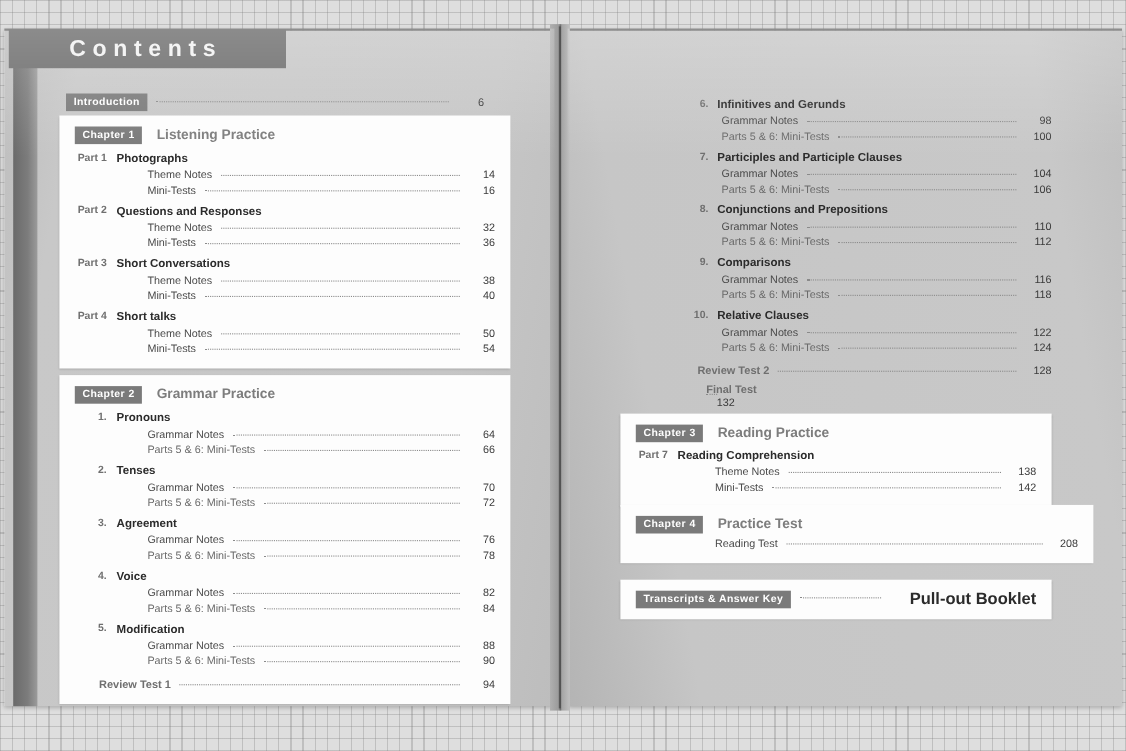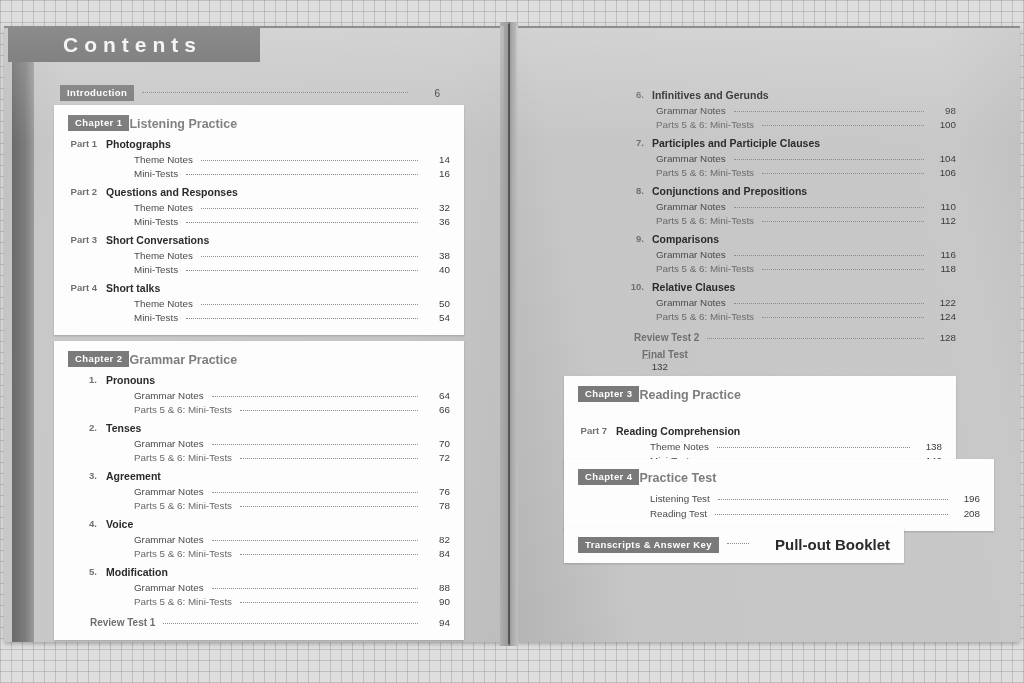--- a/index.html
+++ b/index.html
@@ -76,21 +76,21 @@
     white-space:nowrap;
   }
 
   .card{
     background:#fdfdfd;
     box-shadow:0 1px 2px rgba(0,0,0,.18);
     padding:10px 14px 12px 14px;
   }
 
   .chapter-head{
-    display:flex; align-items:flex-end; 
+    display:flex; align-items:flex-start; gap:13px;
     margin-bottom:4px;
   }
   .chapter-title{
     color:#7d7d7d; font-size:12.5px; font-weight:bold;
   }
 
   .topic-row{
     display:flex; align-items:flex-start;
     margin-top:7px;
   }
@@ -146,21 +146,21 @@
   }
 
   
   #card-ch1{ position:absolute; left:54px; top:105px; width:410px; }
   #card-ch2{ position:absolute; left:54px; top:341px; width:410px; }
 
   
   #grammar-cont{ position:absolute; left:626px; top:82px; width:330px; }
   #card-ch3{ position:absolute; left:564px; top:376px; width:392px; }
   #card-ch4{ position:absolute; left:564px; top:459px; width:430px; }
-  #card-transcripts{ position:absolute; left:564px; top:527px; width:340px; padding:9px 14px 10px 14px;text-align:right;}
+  #card-transcripts{ position:absolute; left:564px; top:527px; width:392px; padding:9px 14px 10px 14px;text-align:right;}
 
   
   #grammar-cont .leader-row{ padding-left:30px; }
   #grammar-cont .topic-num{ width:26px; flex:0 0 26px; padding-right:8px; }
   #grammar-cont .flat-row{ margin-left:8px; }
 
   
   .sheen{
     position:absolute; pointer-events:none;
     background:linear-gradient(180deg, rgba(255,255,255,.22), rgba(255,255,255,0) 45%);
@@ -433,46 +433,41 @@
       <span class="dots"></span>
       <span class="pg">132</span>
     </div>
   </div>
 
   <div class="card" id="card-ch3">
     <div class="chapter-head">
       <span class="badge">Chapter 3</span>
       <span class="chapter-title">Reading Practice</span>
     </div>
-    <div class="topic-row" style="margin-top:23px;">
+    <div class="topic-row" style="margin-top:6px;">
       <span class="topic-num">Part 7</span>
       <span class="topic-name">Reading Comprehension</span>
     </div>
     <div class="leader-row" style="padding-left:72px;">
       <span class="lbl">Theme Notes</span>
       <span class="dots"></span>
       <span class="pg">138</span>
     </div>
     <div class="leader-row" style="padding-left:72px;">
       <span class="lbl">Mini-Tests</span>
       <span class="dots"></span>
       <span class="pg">142</span>
     </div>
   </div>
 
   <div class="card" id="card-ch4">
     <div class="chapter-head">
       <span class="badge">Chapter 4</span>
       <span class="chapter-title">Practice Test</span>
     </div>
-    <div class="leader-row" style="padding-left:72px; margin-top:8px;">
-      <span class="lbl">Listening Test</span>
-      <span class="dots"></span>
-      <span class="pg">196</span>
-    </div>
     <div class="leader-row" style="padding-left:72px;">
       <span class="lbl">Reading Test</span>
       <span class="dots"></span>
       <span class="pg">208</span>
     </div>
   </div>
 
   <div class="card" id="card-transcripts">
     <div class="badge-row">
       <span class="badge">Transcripts &amp; Answer Key</span>

